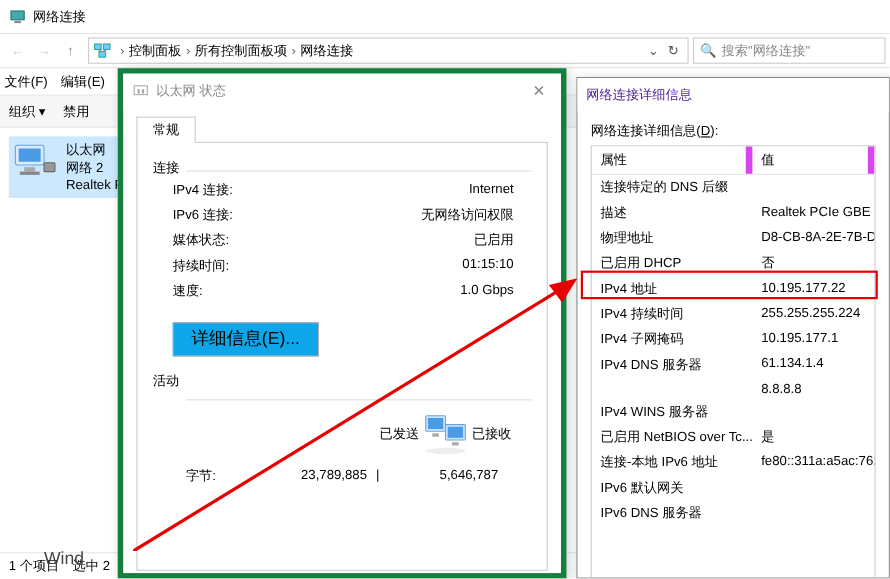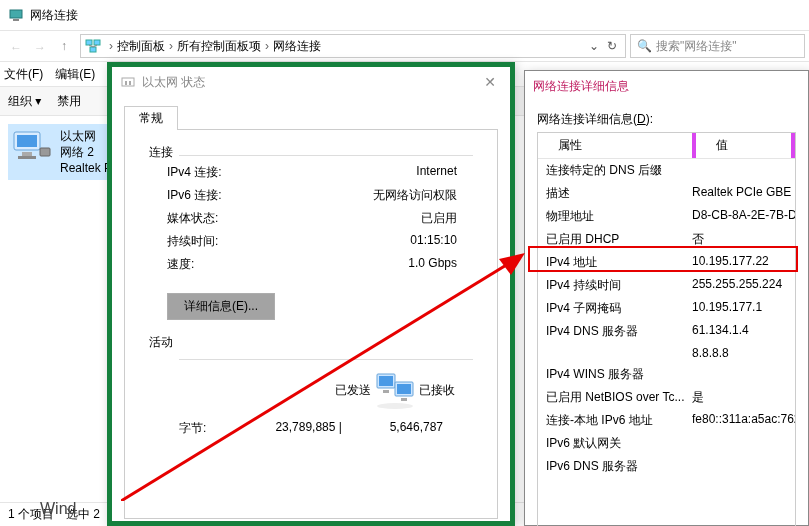--- a/index.html
+++ b/index.html
@@ -39,45 +39,45 @@
   
   
   .status-dialog { position: absolute; left: 107px; top: 62px; width: 408px; height: 464px; background: #fff; border: 5px solid #15803d; box-shadow: 2px 2px 10px rgba(0,0,0,0.2); }
   .dlg-titlebar { height: 30px; display: flex; align-items: center; padding-left: 8px; background: #fff; }
   .dlg-titlebar .dlg-icon { width: 16px; height: 16px; margin-right: 6px; color: #888; }
   .dlg-titlebar .dlg-title { font-size: 12px; color: #888; }
   .dlg-close { margin-left: auto; width: 40px; display: flex; justify-content: center; color: #888; font-size: 14px; }
   .dlg-body { padding: 8px 12px; }
   .tab-strip { display: flex; height: 24px; }
   .tab { padding: 3px 14px; border: 1px solid #ccc; border-bottom: none; background: #fff; font-size: 12px; position: relative; top: 1px; }
-  .tab-panel { border: 1px solid #ccc; padding: 14px 24px; height: 390px; background: #fff; }
+  .tab-panel { border: 1px solid #ccc; padding: 14px 14px; height: 390px; background: #fff; }
   .section-header { font-size: 12px; margin-bottom: 8px; }
   .section-line { height: 1px; background: #ddd; margin-bottom: 8px; margin-left: 30px; margin-top: -14px; }
   .kv-row { display: flex; justify-content: space-between; font-size: 12px; margin: 6px 16px 6px 18px; }
   .kv-row .k { }
   .kv-row .v { }
-  .details-btn { margin: 14px 0 14px 18px; padding: 4px 16px; border: 1px solid #adadad; background: #a3a3a3; font-size: 12px; font-family: inherit; }
+  .details-btn { margin: 14px 0 14px 18px; padding: 4px 16px; border: 1px solid #adadad; background: #0ea5e9; font-size: 16px; font-family: inherit; }
   .divider { height: 1px; background: #ddd; margin: 4px 0 10px 30px; }
   .activity-row { display: flex; align-items: center; justify-content: flex-end; margin: 10px 18px; font-size: 12px; }
   .activity-icon { width: 48px; height: 40px; }
   .bytes-row { display: flex; justify-content: space-between; margin: 8px 30px; font-size: 12px; }
   .bytes-row .label { width: 60px; }
   .bytes-row .sent, .bytes-row .recv { width: 100px; text-align: right; }
   .bytes-divider { width: 10px; text-align: center; }
   
   
   .details-dialog { position: absolute; left: 524px; top: 70px; width: 285px; height: 456px; background: #fff; border: 1px solid #888; box-shadow: 2px 2px 10px rgba(0,0,0,0.2); }
   .details-dialog .dlg-titlebar { border-bottom: 0; }
-  .details-dialog .dlg-title { color: #be185d; }
+  .details-dialog .dlg-title { color: #4c1d95; }
   .details-body { padding: 10px 12px; font-size: 12px; }
   .details-label { margin-bottom: 4px; }
   .details-label .ul { text-decoration: underline; }
   .details-list { border: 1px solid #ccc; height: 400px; overflow: hidden; }
   .list-header { display: flex; background: #fff; border-bottom: 1px solid #e5e5e5; }
-  .list-header .col { padding: 4px 8px; border-right: 4px solid #d946ef; font-size: 12px; margin-left: 12px; }
+  .list-header .col { padding: 4px 8px; border-right: 6px solid #d946ef; font-size: 12px; }
   .col-prop { width: 146px; }
   .col-val { flex: 1; }
   .list-body { }
   .list-row { display: flex; font-size: 12px; }
   .list-row .cell { padding: 3px 8px; white-space: nowrap; overflow: hidden; }
   .list-row .cell.prop { width: 146px; }
   .list-row .cell.val { flex: 1; }
   
   
   .red-box { position: absolute; left: 528px; top: 246px; width: 270px; height: 26px; border: 2px solid #e60000; pointer-events: none; }

